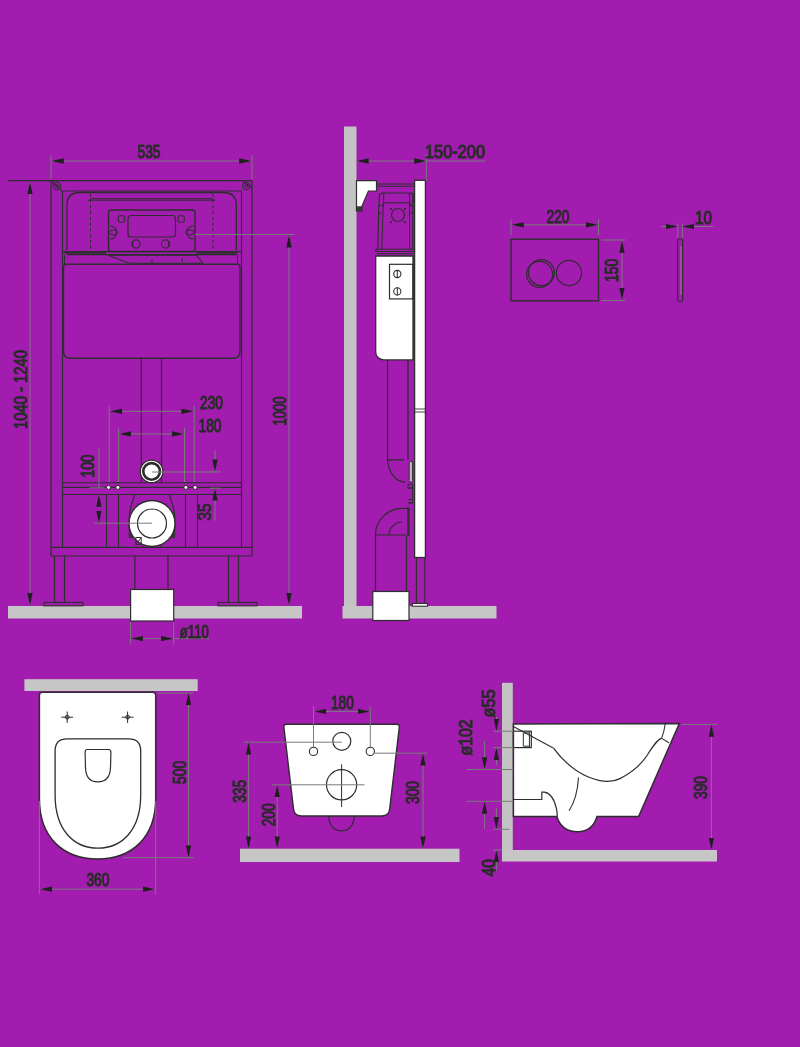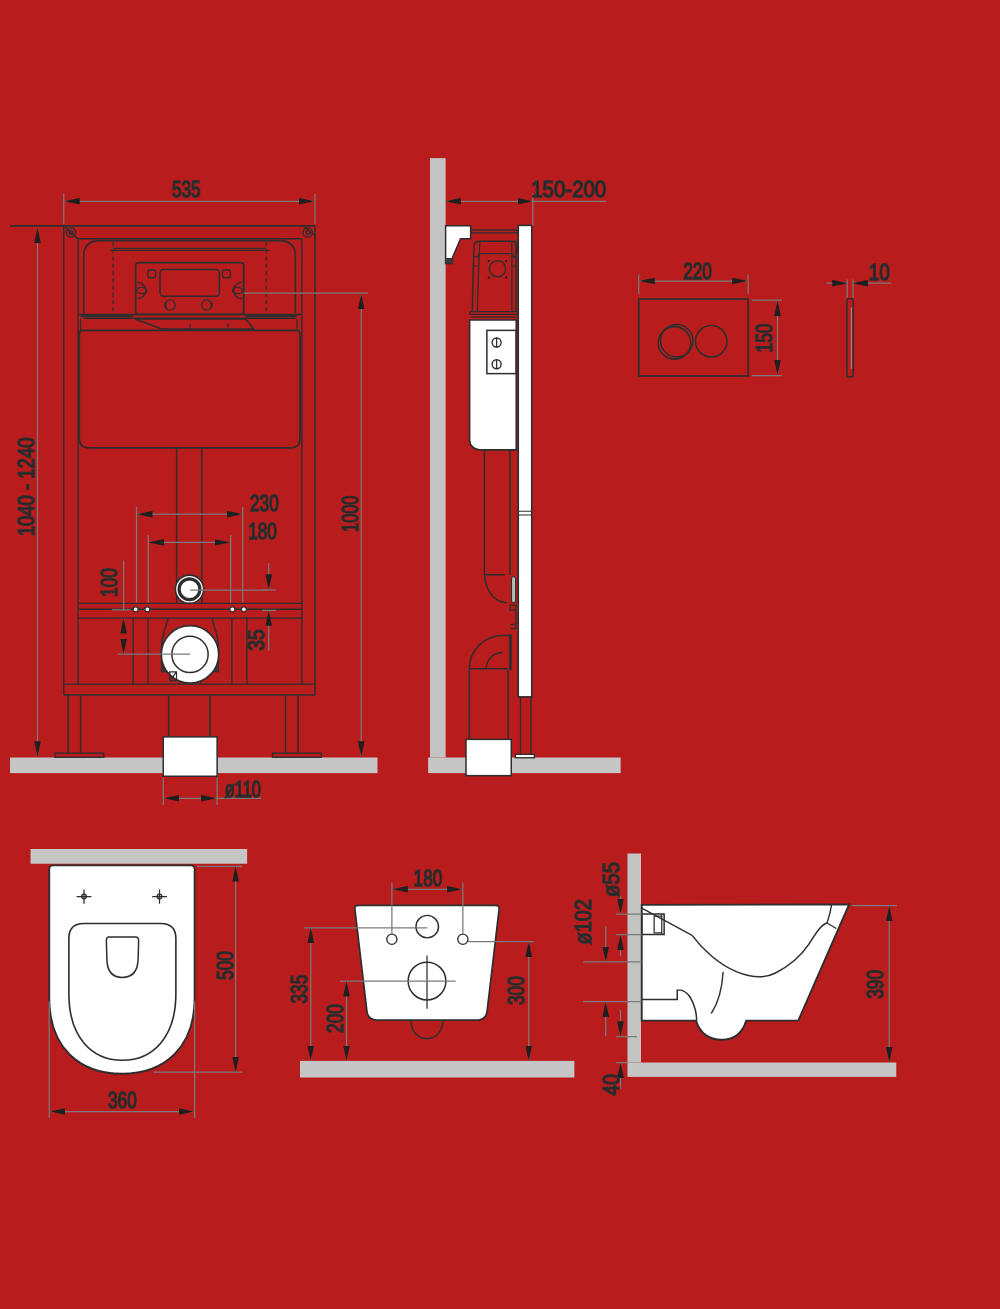--- a/index.html
+++ b/index.html
@@ -1,16 +1,16 @@
 <!DOCTYPE html>
 <html><head>
 <meta charset="utf-8">
 <style>
   html,body{margin:0;padding:0;background:#ffffff;}
-  #page{position:relative;width:800px;height:1047px;background:#b91c1c;overflow:hidden;}
+  #page{position:relative;width:800px;height:1047px;background:#a21caf;overflow:hidden;}
   svg{position:absolute;left:0;top:0;}
   text{font-family:"Liberation Sans",sans-serif;fill:#1c1c1c;}
 </style>
 </head>
 <body>
 <div id="page">
 <svg width="800" height="1047" viewBox="0 0 800 1047">
 <defs>
 <marker id="ar" viewBox="0 0 12.4 5.6" refX="11.8" refY="2.8" markerWidth="12.4" markerHeight="5.6" orient="auto-start-reverse" markerUnits="userSpaceOnUse">
 <path d="M0,0.15 L12.4,2.8 L0,5.45 Z" fill="#1f1f1f"></path>

